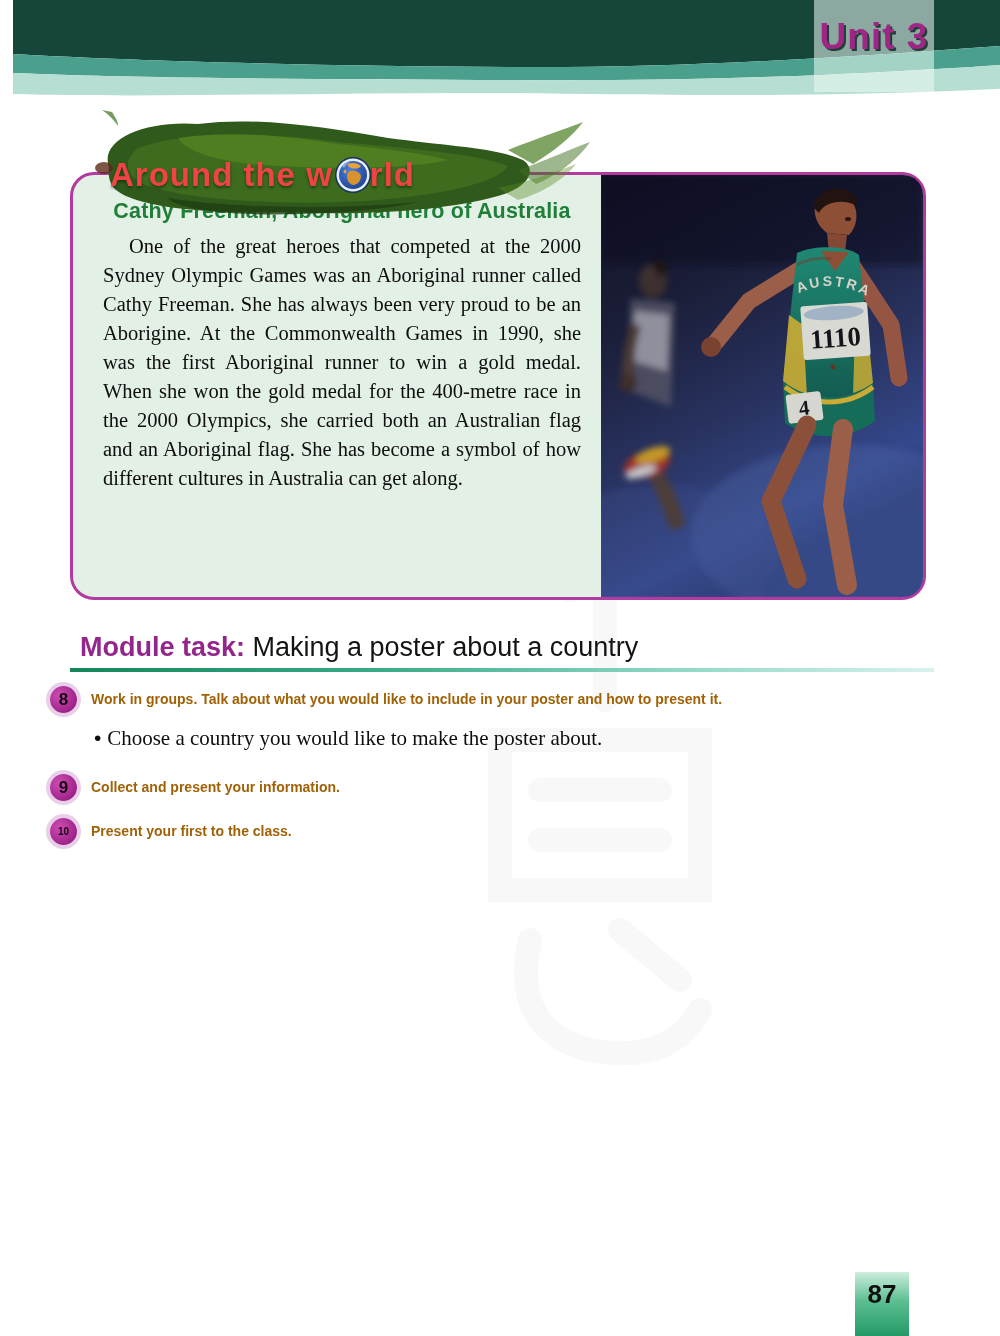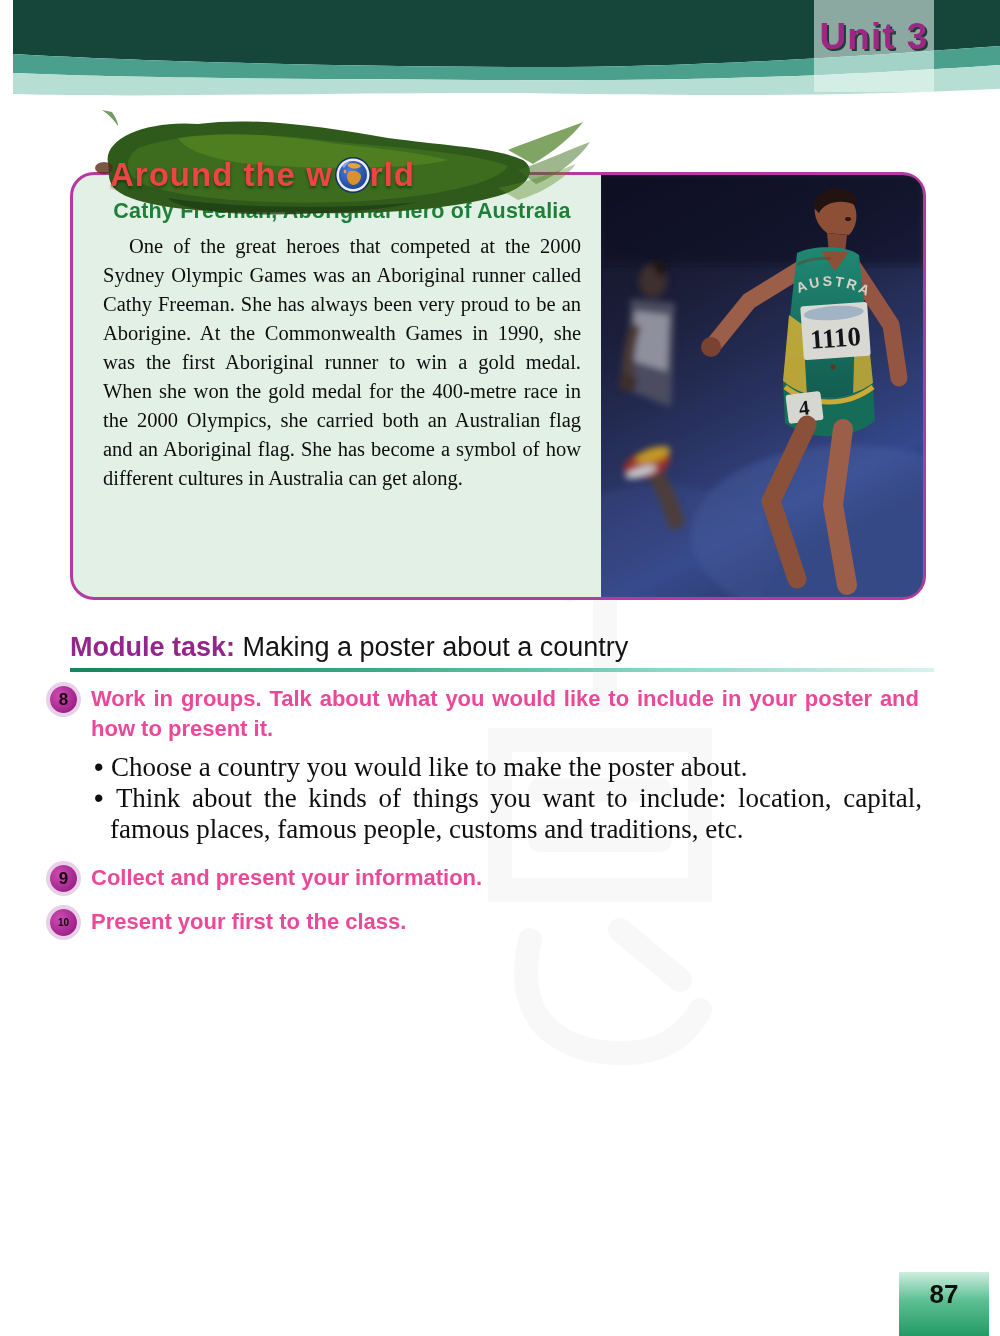--- a/index.html
+++ b/index.html
@@ -45,61 +45,60 @@
   .reading-para {
     font-family:"Liberation Serif", serif; font-size:20.5px; line-height:29px;
     text-align:justify; text-indent:26px; color:#0e0e0e;
   }
   .photo {
     position:absolute; right:0; top:0; width:322px; height:422px;
     border-radius:0 20px 20px 0; overflow:hidden;
   }
 
   
-  .module-head { position:absolute; left:70px; top:632px; z-index:2; white-space:nowrap; }
+  .module-head { position:absolute; left:80px; top:632px; z-index:2; white-space:nowrap; }
   .module-label { font-size:27px; font-weight:bold; color:#93258b; }
   .module-title { font-size:27px; color:#141414; }
   .module-underline {
     position:absolute; left:70px; top:668px; width:864px; height:4px; z-index:2;
     background:linear-gradient(to right,#17855a 0%,#3aa984 35%,#8fd8c8 70%,#d8f2ec 100%);
   }
 
   
   .tasks { position:absolute; left:50px; top:684px; width:888px; z-index:2; }
   .task-head { display:flex; align-items:flex-start; }
   .badge {
     flex:0 0 auto; width:27px; height:27px; margin:2px 14px 0 0;
     border-radius:50%;
     background:radial-gradient(circle at 35% 35%, #cd4cb4, #9c2186 75%);
     box-shadow:0 0 0 4px rgba(205,150,205,0.45);
     color:#16060f; font-weight:bold; font-size:17px;
     display:flex; align-items:center; justify-content:center;
   }
   .task-head .ht {
-    font-size:22px; font-weight:bold; color:#ec4899; line-height:30px;
+    font-size:14px; font-weight:bold; color:#a16207; line-height:30px;
     text-align:justify; width:828px;
   }
   .bullets { margin:8px 0 0 44px; width:828px; }
   .bullet {
-    font-family:"Liberation Serif", serif; font-size:27px; line-height:31px;
+    font-family:"Liberation Serif", serif; font-size:21px; line-height:31px;
     color:#0e0e0e; text-align:justify; padding-left:16px; text-indent:-16px;
   }
   .bullet::before { content:"\2022\00a0"; font-family:"Liberation Sans",sans-serif; }
   .gap-task { margin-top:18px; }
   .gap-task-last { margin-top:14px; }
 
   
   .watermark { position:absolute; left:420px; top:560px; z-index:0; opacity:0.055; }
 
   
   .page-tab {
-    position:absolute; left:855px; top:1272px; width:90px; height:64px; z-index:2;
+    position:absolute; left:855px; top:1272px; width:54px; height:64px; z-index:2;
     background:linear-gradient(180deg,#cdeede 0%,#5cbf92 45%,#239a66 100%);
     text-align:center;
-    margin-left:44px;
   }
   .page-tab .num { margin-top:7px; display:inline-block; font-size:26px; font-weight:bold; color:#101010; }
 </style>
 </head>
 <body>
 
 <div class="banner">
   <svg width="1000" height="120" viewBox="0 0 1000 120">
     <path d="M0,0 H1000 V45 C800,60 650,68 500,67 C330,66 140,62 0,54 Z" fill="#16453a"></path>
     <path d="M0,54 C140,62 330,66 500,67 C650,68 800,60 1000,45 L1000,64 C800,78 650,81 500,80 C330,79 140,79 0,73 Z" fill="#4aa08c"></path>
@@ -252,21 +251,20 @@
 
 <div class="tasks">
 
   <div class="task">
     <div class="task-head">
       <div class="badge">8</div>
       <div class="ht">Work in groups. Talk about what you would like to include in your poster and how to present it.</div>
     </div>
     <div class="bullets">
       <div class="bullet">Choose a country you would like to make the poster about.</div>
-      <div class="bullet">Think about the kinds of things you want to include: location, capital, famous places, famous people, customs and traditions, etc.</div>
     </div>
   </div>
 
   <div class="task gap-task">
     <div class="task-head">
       <div class="badge">9</div>
       <div class="ht">Collect and present your information.</div>
     </div>
   </div>
 

